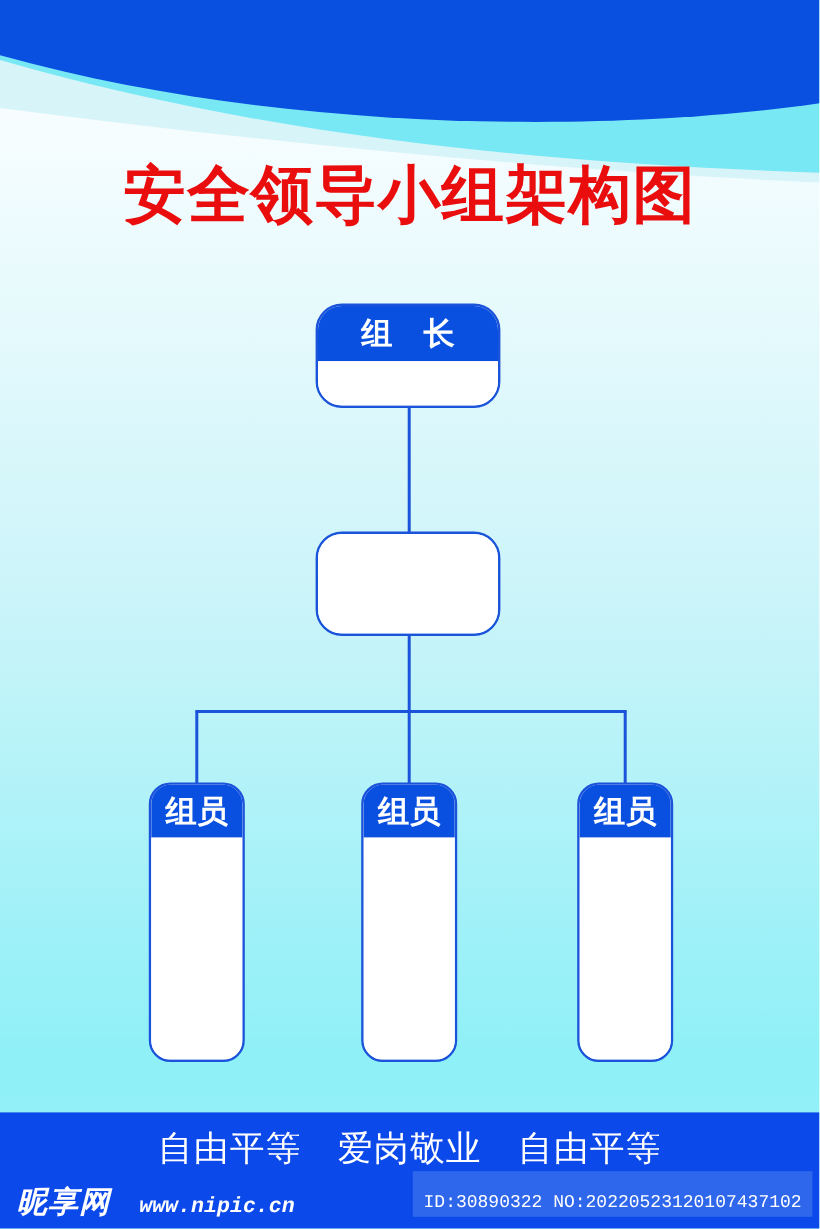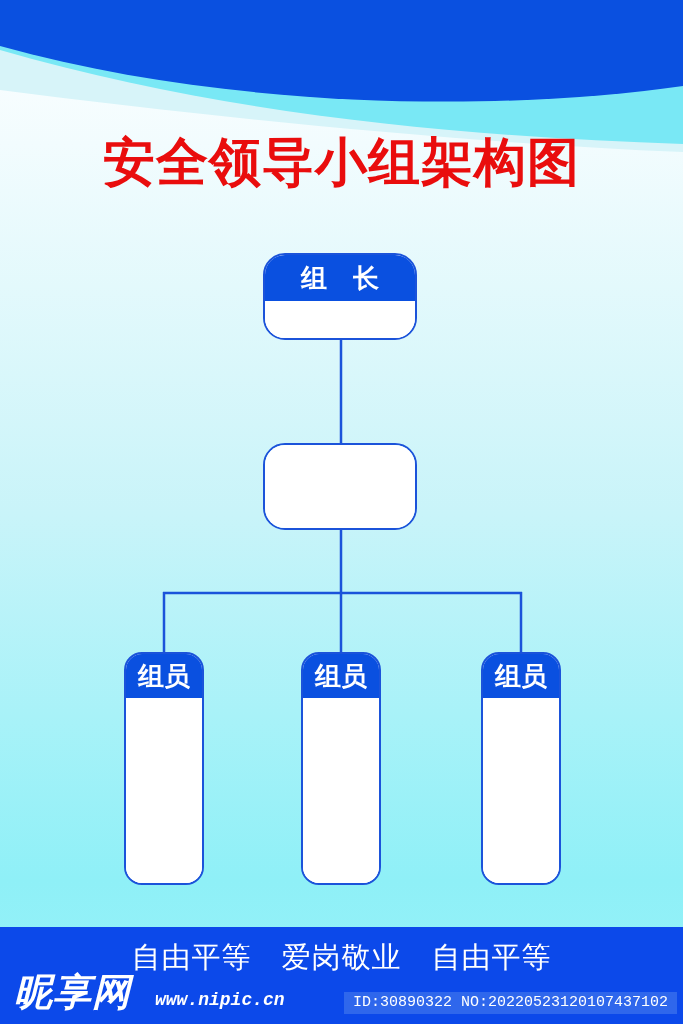--- a/index.html
+++ b/index.html
@@ -129,30 +129,30 @@
   .site-logo {
     position: absolute;
     left: 14px;
     bottom: 6px;
     display: flex;
     align-items: baseline;
     font-style: italic;
     font-weight: bold;
     color: #ffffff;
   }
-  .site-name { font-size: 38px; letter-spacing: 1px; }
+  .site-name { font-size: 25px; letter-spacing: 1px; }
   .site-url  { font-size: 18px; margin-left: 24px; }
   .id-badge {
     position: absolute;
     right: 6px;
     bottom: 10px;
     background: #2f67ec;
     color: #ffffff;
     font-size: 15px;
-    padding: 2px 9px 3px 9px;
+    padding: 18px 9px 3px 9px;
     white-space: nowrap;
   }
 </style>
 </head>
 <body>
 
 <div class="poster">
 
   <svg class="swoosh" viewBox="0 0 683 165" preserveAspectRatio="none">
     <path d="M0,0 L683,0 L683,152 C470,143 225,119 0,90 Z" fill="#d7f4f9"></path>

